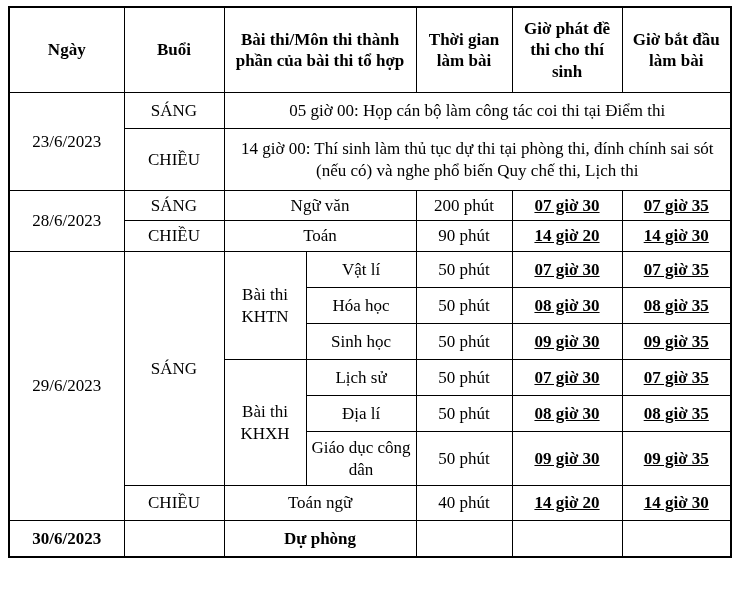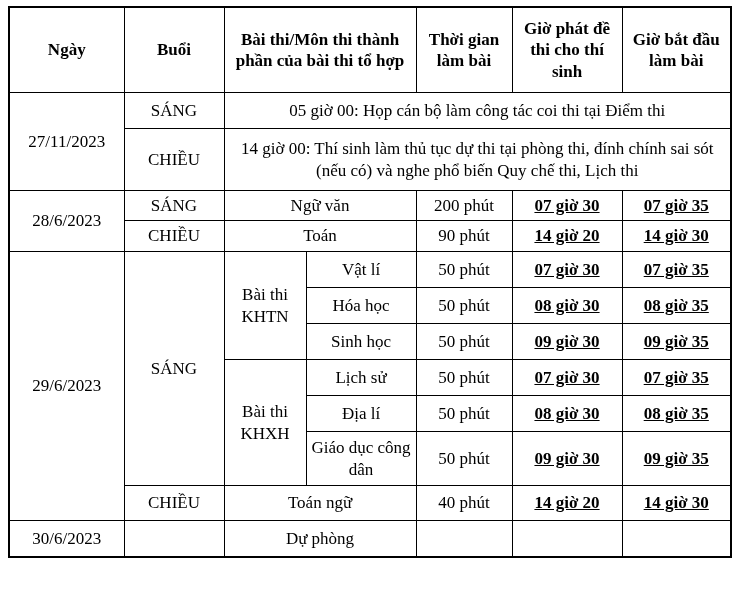--- a/index.html
+++ b/index.html
@@ -49,21 +49,21 @@
     font-weight: bold;
     text-decoration: underline;
   }
   .h-r1  { height: 36px; }
   .h-r2  { height: 62px; }
   .h-r3  { height: 30px; margin-top: 12px; }
   .h-r4  { height: 31px; }
   .h-sub { height: 36px; }
   .h-gdcd{ height: 54px; }
   .h-r11 { height: 35px; }
-  .h-r12 { height: 36px; }
+  .h-r12 { height: 36px; font-weight: bold; }
   col.c-date  { width: 115px; }
   col.c-sess  { width: 100px; }
   col.c-exam1 { width: 82px;  }
   col.c-exam2 { width: 110px; }
   col.c-dur   { width: 96px;  }
   col.c-hand  { width: 110px; }
   col.c-start { width: 109px; }
 </style>
 </head>
 <body>
@@ -84,21 +84,21 @@
         <tr>
       <th class="hdr">Ngày</th>
       <th class="hdr">Buổi</th>
       <th class="hdr" colspan="2">Bài thi/Môn thi thành phần của bài thi tổ hợp</th>
       <th class="hdr">Thời gian làm bài</th>
       <th class="hdr">Giờ phát đề thi cho thí sinh</th>
       <th class="hdr">Giờ bắt đầu làm bài</th>
     </tr>
 
     <tr class="h-r1">
-      <td rowspan="2">27/11/2023</td>
+      <td rowspan="2">23/6/2023</td>
       <td>SÁNG</td>
       <td class="note" colspan="5">05 giờ 00: Họp cán bộ làm công tác coi thi tại Điểm thi</td>
     </tr>
     <tr class="h-r2">
       <td>CHIỀU</td>
       <td class="note" colspan="5">14 giờ 00: Thí sinh làm thủ tục dự thi tại phòng thi, đính chính sai sót (nếu có) và nghe phổ biến Quy chế thi, Lịch thi</td>
     </tr>
 
     <tr class="h-r3">
       <td rowspan="2">28/6/2023</td>

